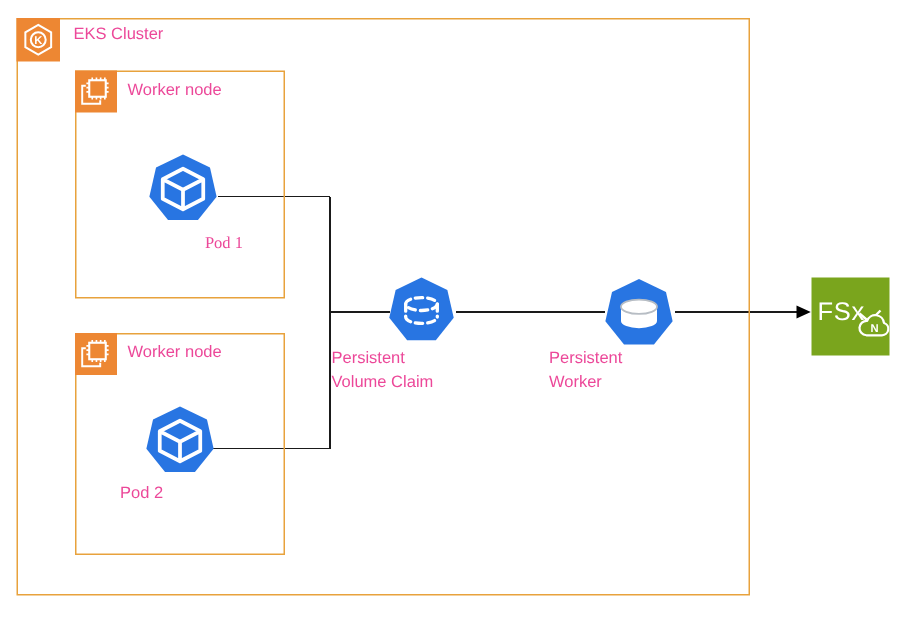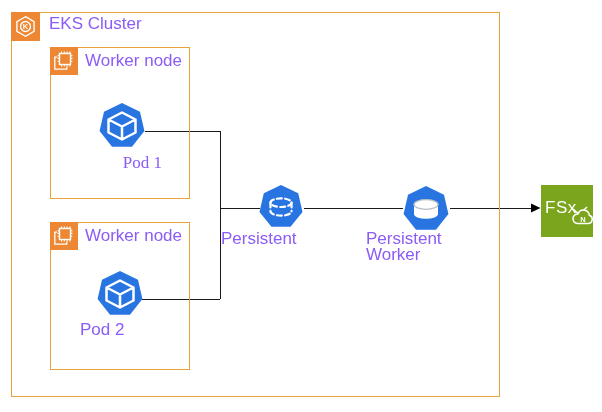--- a/index.html
+++ b/index.html
@@ -28,23 +28,23 @@
     width:29px;height:29px;
     background:#ED8733;
     display:block;
   }
   .eks-icon-pos{left:11px;top:12px;}
   .chip1-pos{left:50px;top:47px;width:28px;height:28px;}
   .chip2-pos{left:50px;top:222px;width:28px;height:28px;}
   
   .lbl{
     position:absolute;
-    font-size:17px;
+    font-size:11px;
     line-height:15px;
-    color:#8b5cf6;
+    color:#ec4899;
     white-space:nowrap;
   }
   .lbl-center{white-space:normal;line-height:16px;}
   .eks-lbl{left:49px;top:16px;}
   .wn1-lbl{left:85px;top:53px;}
   .wn2-lbl{left:85px;top:228px;}
   .pod1-lbl{left:82px;top:155px;width:80px;text-align:right;font-family:Liberation Serif, serif;}
   .pod2-lbl{left:80px;top:322px;width:80px;text-align:left;}
   .pvc-lbl{left:221px;top:231px;width:120px;}
   .pv-lbl{left:366px;top:231px;width:120px;}
@@ -123,20 +123,21 @@
   </svg>
   <div class="lbl pod2-lbl">Pod 2</div>
 
   <svg class="hept pvc-pos" viewBox="0 0 48 48">
     <polygon points="24,1 41.98,9.66 46.42,29.12 33.98,44.72 14.02,44.72 1.58,29.12 6.02,9.66" fill="#2875E2"></polygon>
     <ellipse cx="24" cy="19.5" rx="11" ry="4.5" fill="none" stroke="#ffffff" stroke-width="2.3" stroke-dasharray="5 3.4" stroke-linecap="round"></ellipse>
     <path d="M13 19.5 V28.5 M35 19.5 V28.5 M13 28.5 a11 4.5 0 0 0 22 0" fill="none" stroke="#ffffff" stroke-width="2.3" stroke-dasharray="5 3.4" stroke-linecap="round"></path>
   </svg>
   <div class="lbl lbl-center pvc-lbl">
     <div>Persistent</div>
+    <div>Volume Claim</div>
   </div>
 
   <svg class="hept pv-pos" viewBox="0 0 48 48">
     <polygon points="24,1 41.98,9.66 46.42,29.12 33.98,44.72 14.02,44.72 1.58,29.12 6.02,9.66" fill="#2875E2"></polygon>
     <path d="M12 19.5 V29 a12 4.8 0 0 0 24 0 V19.5 Z" fill="#ffffff"></path>
     <ellipse cx="24" cy="19.5" rx="12" ry="4.8" fill="#ffffff" stroke="#b7bdc4" stroke-width="1.2"></ellipse>
   </svg>
   <div class="lbl lbl-center pv-lbl">
     <div>Persistent</div>
     <div>Worker</div>

